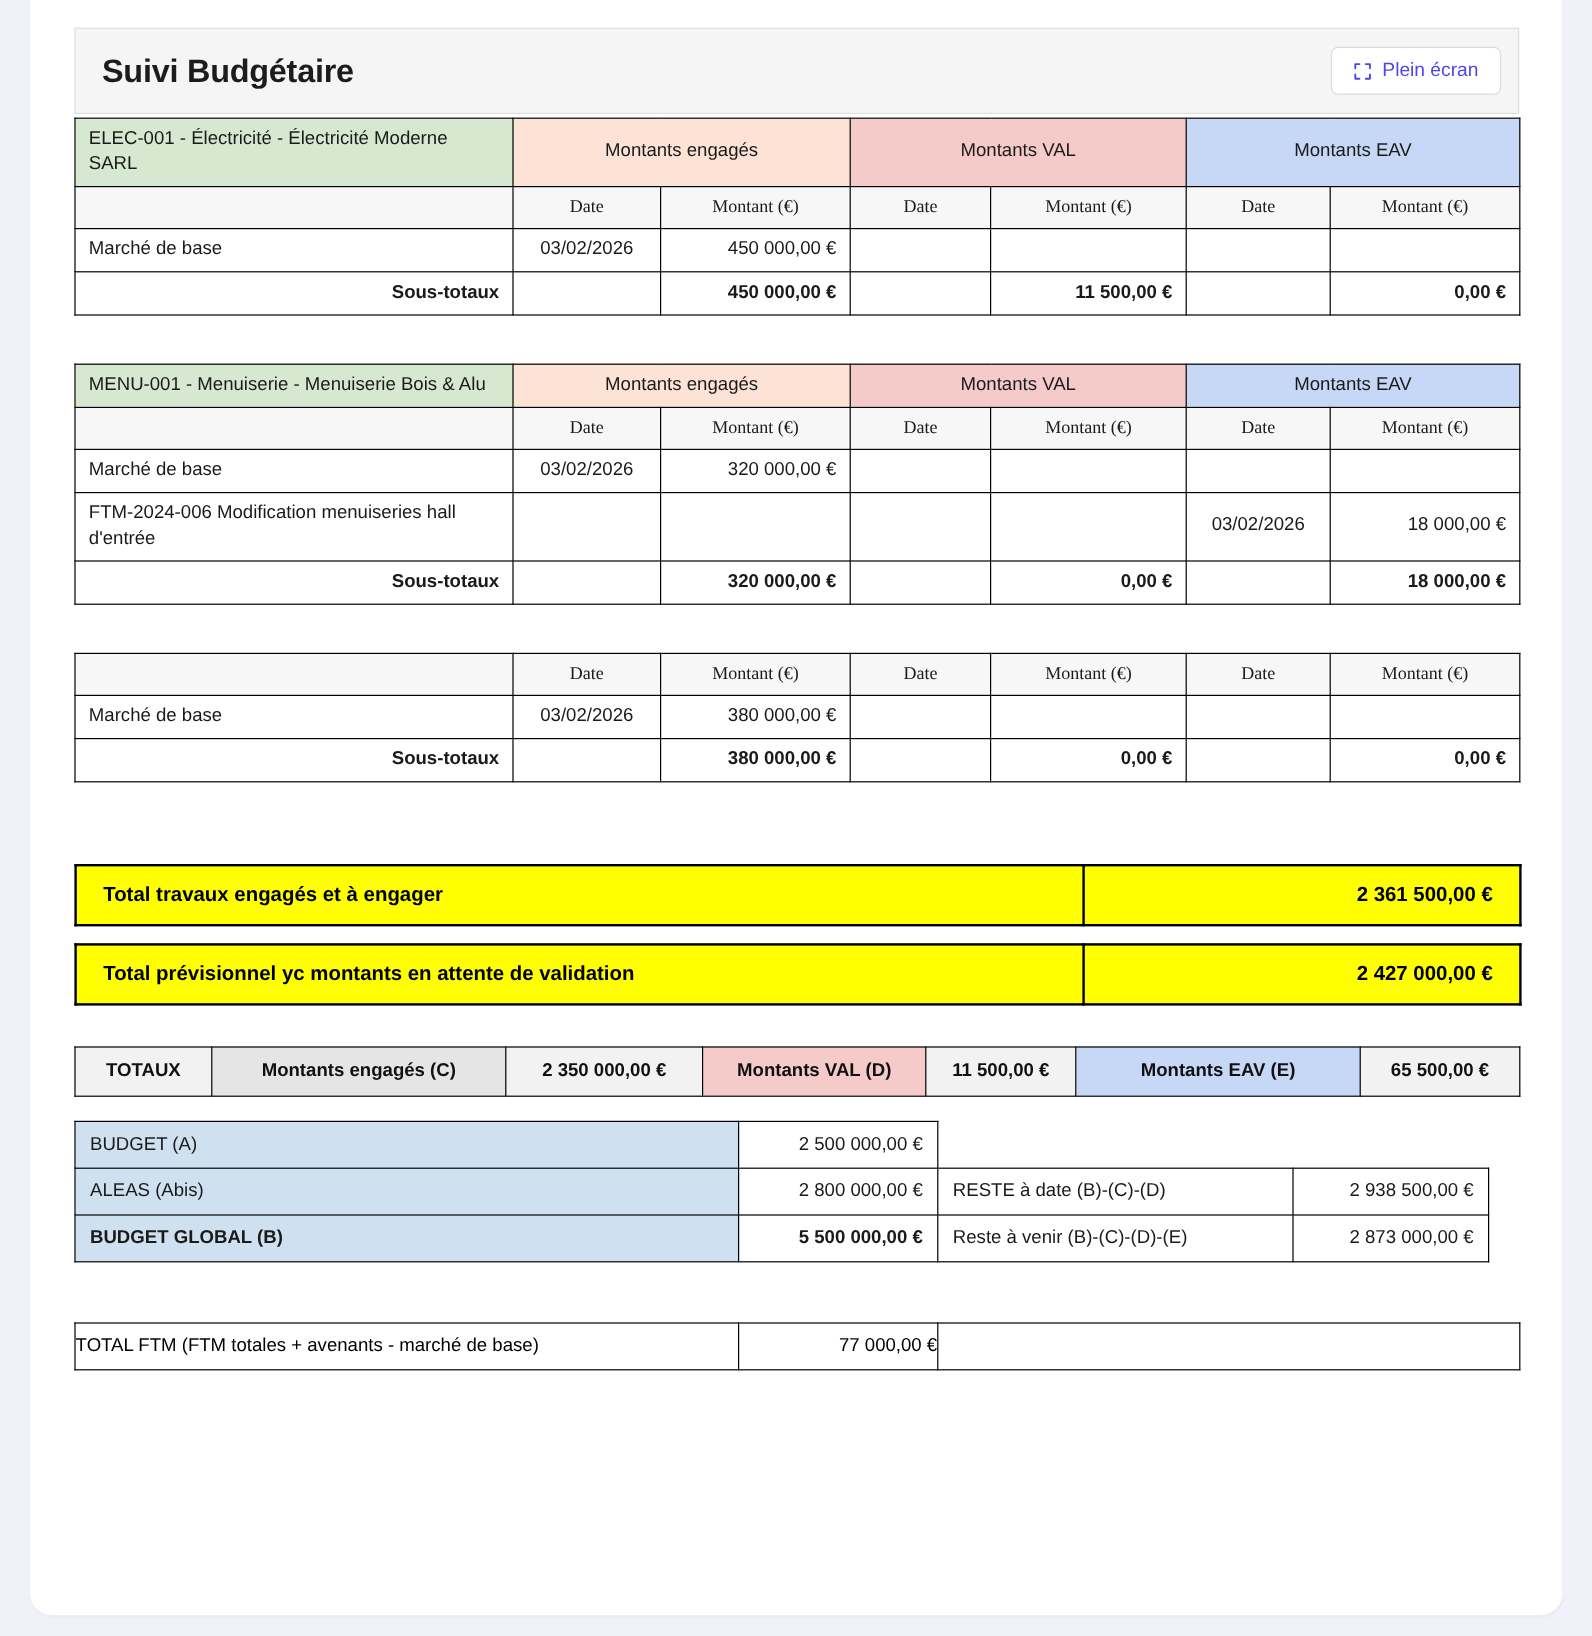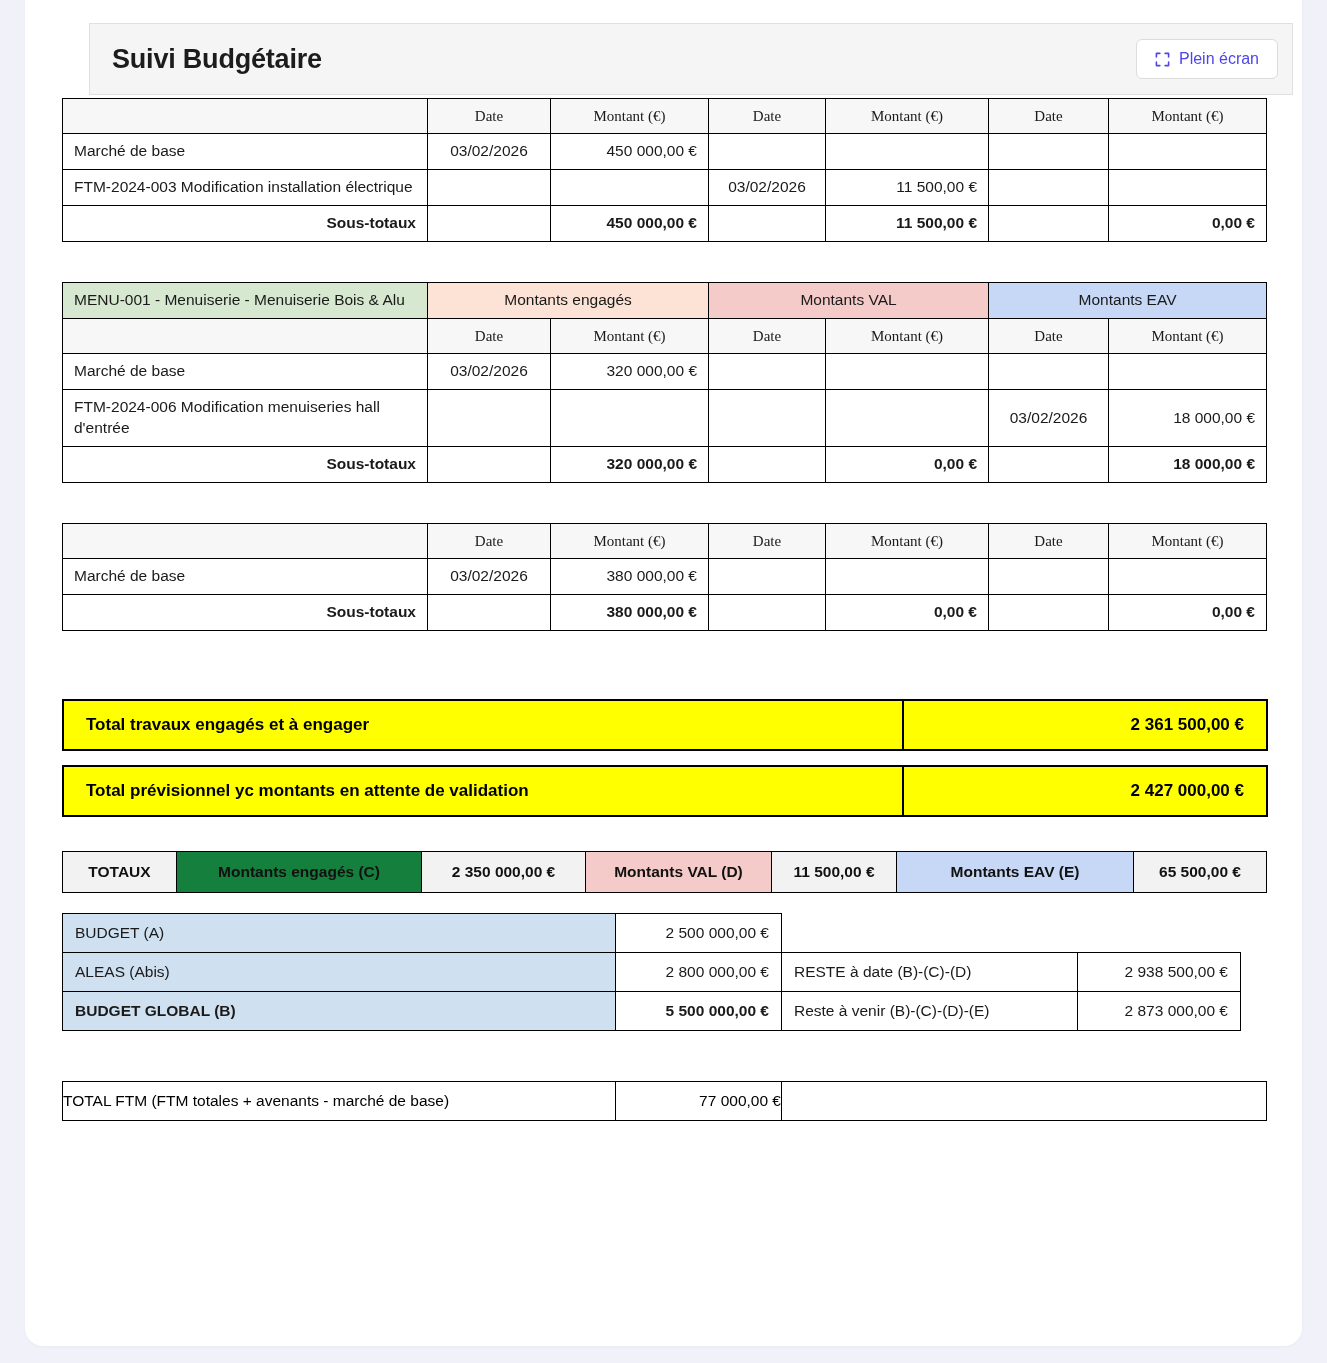--- a/index.html
+++ b/index.html
@@ -34,21 +34,20 @@
     left: 37px;
     top: 43px;
     width: 1204px;
     height: 72px;
     background: #f5f5f5;
     border: 1px solid #e0e0e0;
     display: flex;
     align-items: center;
     justify-content: space-between;
     padding: 0 14px 0 22px;
-    margin-left: 27px;
   }
   .panel-title {
     font-size: 27px;
     font-weight: bold;
     color: #1c1c1c;
     letter-spacing: -0.2px;
   }
   .fullscreen-btn {
     display: inline-flex;
     align-items: center;
@@ -147,21 +146,21 @@
     font-size: 15.5px;
   }
   table.totaux td {
     border: 1px solid #000;
     padding: 11px 12px;
     font-weight: bold;
     text-align: center;
     background: #f2f2f2;
     color: #111;
   }
-  table.totaux td.lbl-engaged { background: #15803d; }
+  table.totaux td.lbl-engaged { background: #e5e5e5; }
   table.totaux td.lbl-val     { background: #f5cbc9; }
   table.totaux td.lbl-eav     { background: #c6d8f5; margin-left: 39px; }
 
   
   table.budget {
     border-collapse: collapse;
     width: 1204px;
     table-layout: fixed;
     font-size: 15.5px;
     color: #1a1a1a;
@@ -221,44 +220,41 @@
           <colgroup>
             <col style="width:365px">
             <col style="width:123px">
             <col style="width:158px">
             <col style="width:117px">
             <col style="width:163px">
             <col style="width:120px">
             <col style="width:158px">
           </colgroup>
           <tbody>
+            <tr>
+              <td class="lot-name">ELEC-001 - Électricité - Électricité Moderne SARL</td>
+              <td class="grp-engaged" colspan="2">Montants engagés</td>
+              <td class="grp-val" colspan="2">Montants VAL</td>
+              <td class="grp-eav" colspan="2">Montants EAV</td>
+            </tr>
             <tr class="subhead">
               <td class="blank"></td>
               <td>Date</td>
               <td>Montant (€)</td>
               <td>Date</td>
               <td>Montant (€)</td>
               <td>Date</td>
               <td>Montant (€)</td>
             </tr>
             <tr>
               <td class="label">Marché de base</td>
               <td class="date">03/02/2026</td>
               <td class="num">450 000,00 €</td>
               <td class="date"></td>
               <td class="num"></td>
-              <td class="date"></td>
-              <td class="num"></td>
-            </tr>
-            <tr>
-              <td class="label">FTM-2024-003 Modification installation électrique</td>
-              <td class="date"></td>
-              <td class="num"></td>
-              <td class="date">03/02/2026</td>
-              <td class="num">11 500,00 €</td>
               <td class="date"></td>
               <td class="num"></td>
             </tr>
             <tr class="subtotal">
               <td class="label">Sous-totaux</td>
               <td></td>
               <td class="num">450 000,00 €</td>
               <td></td>
               <td class="num">11 500,00 €</td>
               <td></td>

